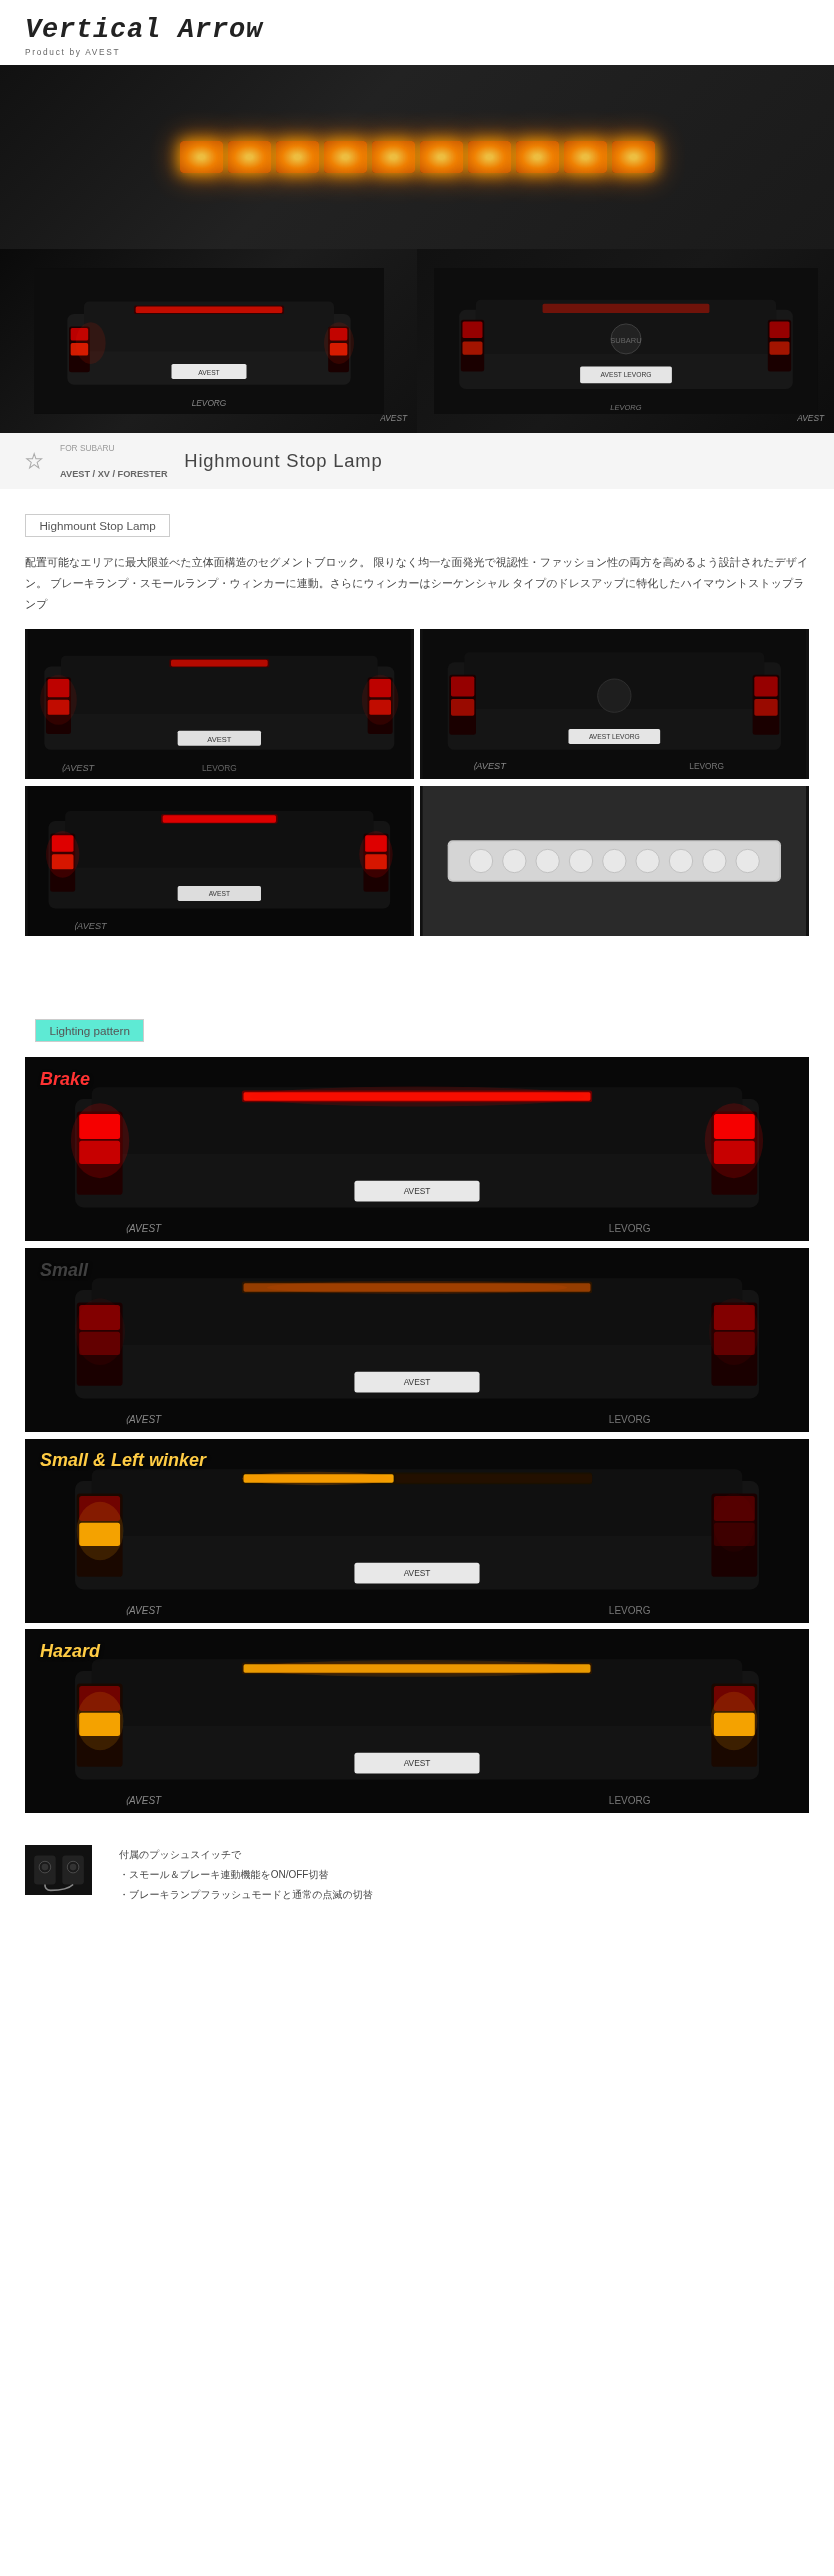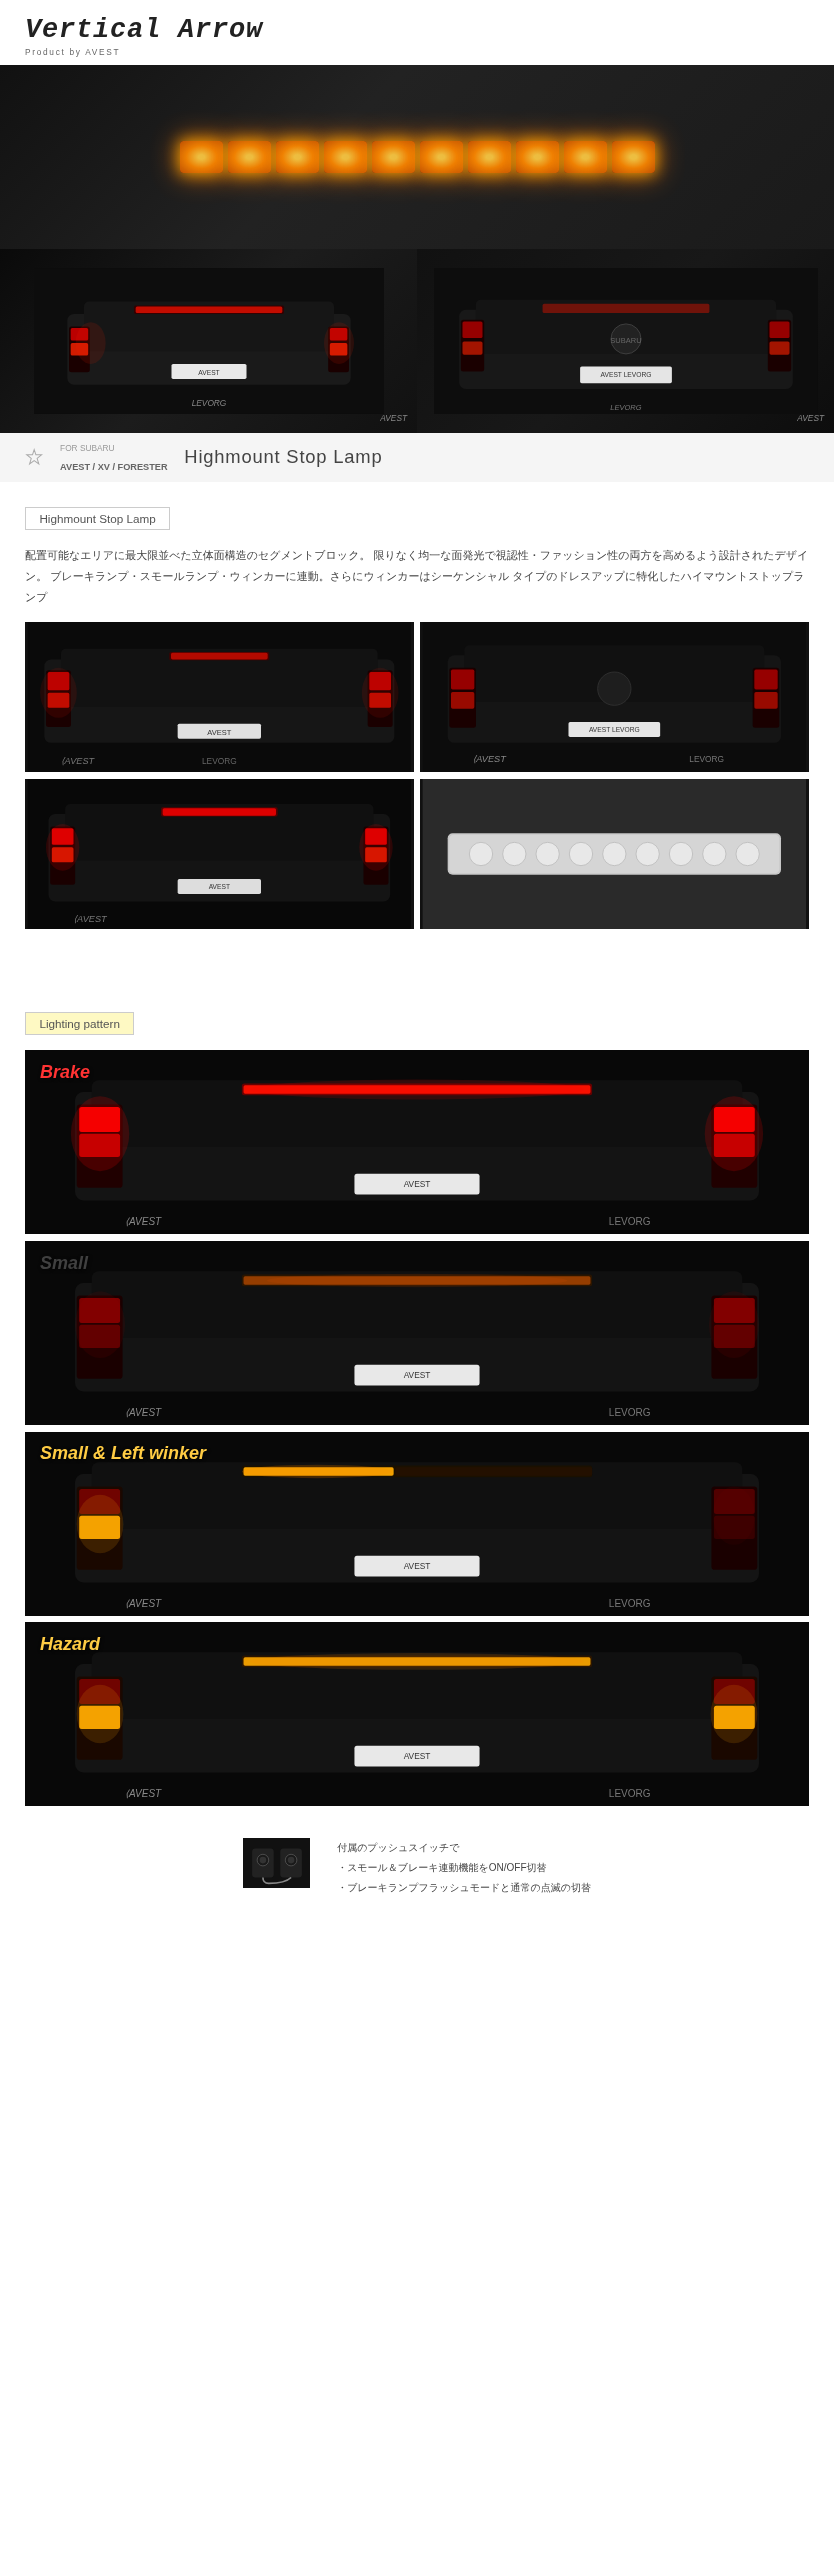--- a/index.html
+++ b/index.html
@@ -84,21 +84,21 @@
     .brand-tag {
       background: #f5f5f5;
       padding: 10px 25px;
       display: flex;
       align-items: center;
       gap: 16.7px;
     }
     .brand-tag-left {
       display: flex;
       flex-direction: column;
-      gap: 9px;
+      gap: 16px;
     }
     .for-label {
       font-size: 8.3px;
       color: #999;
       text-transform: uppercase;
     }
     .brand-name {
       font-size: 9.2px;
       color: #666;
       font-weight: bold;
@@ -158,21 +158,22 @@
       background: #fff;
     }
 
     .lighting-label-box {
       border: 0.8px solid #ccc;
       display: inline-block;
       padding: 4.2px 13.4px;
       font-size: 11.7px;
       color: #555;
       margin-bottom: 15px;
-      background: #fef9c3;
+      background: #5eead4;
+      margin-left: 10px;
     }
 
     
     .mode-card {
       width: 100%;
       margin-bottom: 6.7px;
       position: relative;
       overflow: hidden;
     }
     .mode-label {
@@ -199,21 +200,20 @@
       position: relative;
     }
 
     
     .footer-info {
       padding: 16.7px 25px;
       background: #fff;
       display: flex;
       gap: 27px;
       align-items: flex-start;
-      justify-content: center;
     }
     .footer-icon-area {
       width: 67px;
       height: 50px;
       background: #111;
       display: flex;
       align-items: center;
       justify-content: center;
       flex-shrink: 0;
     }

